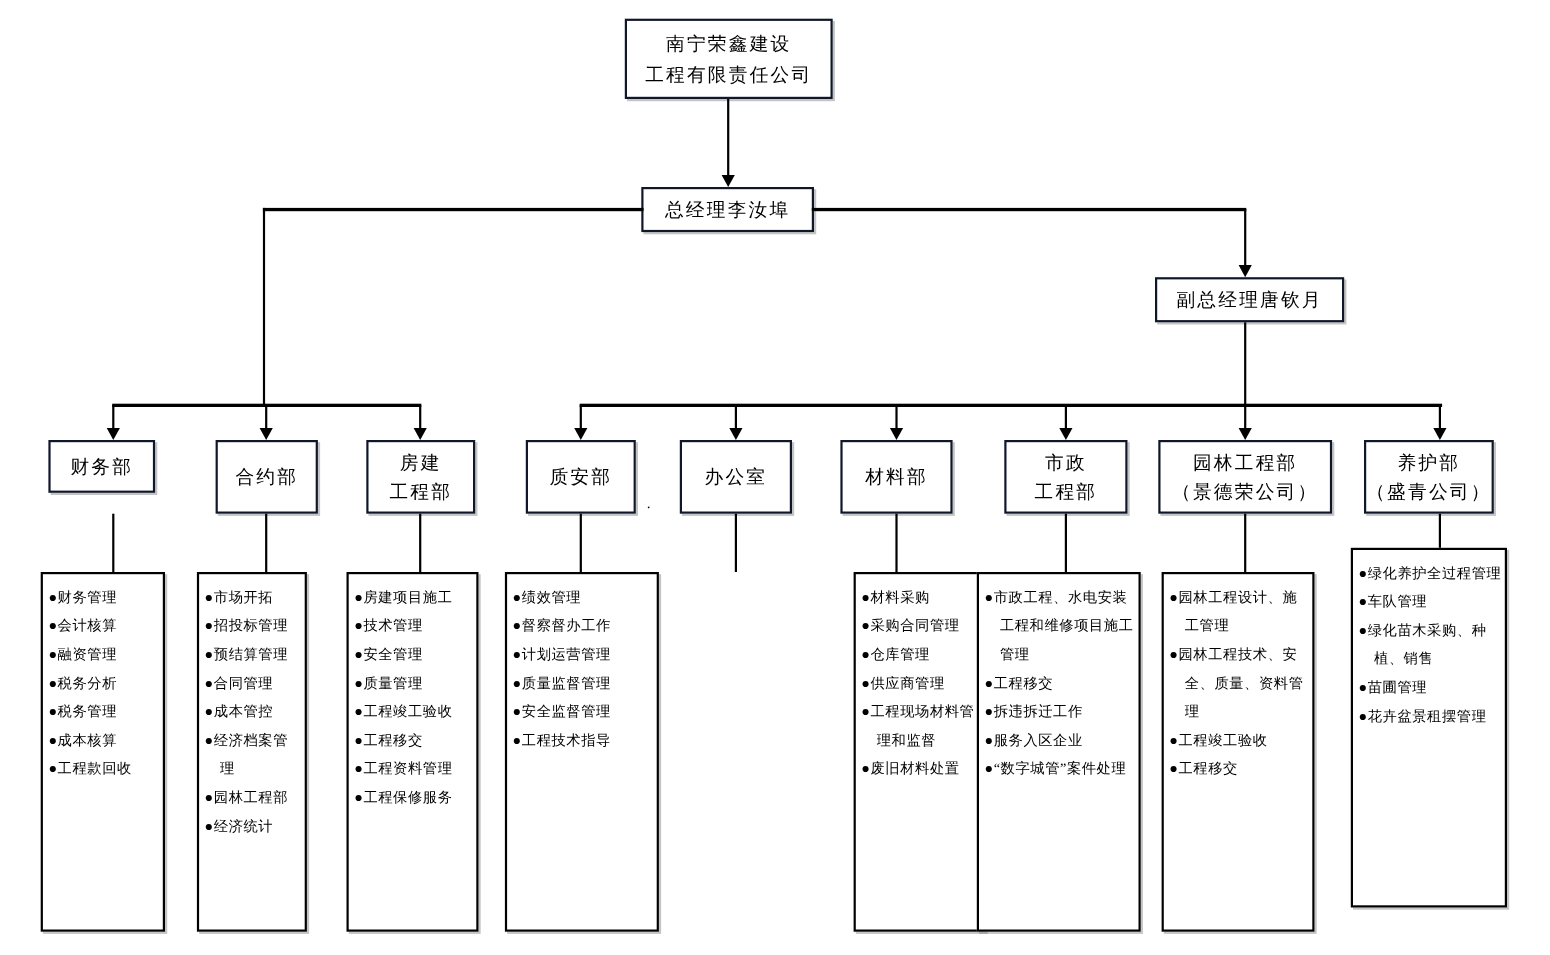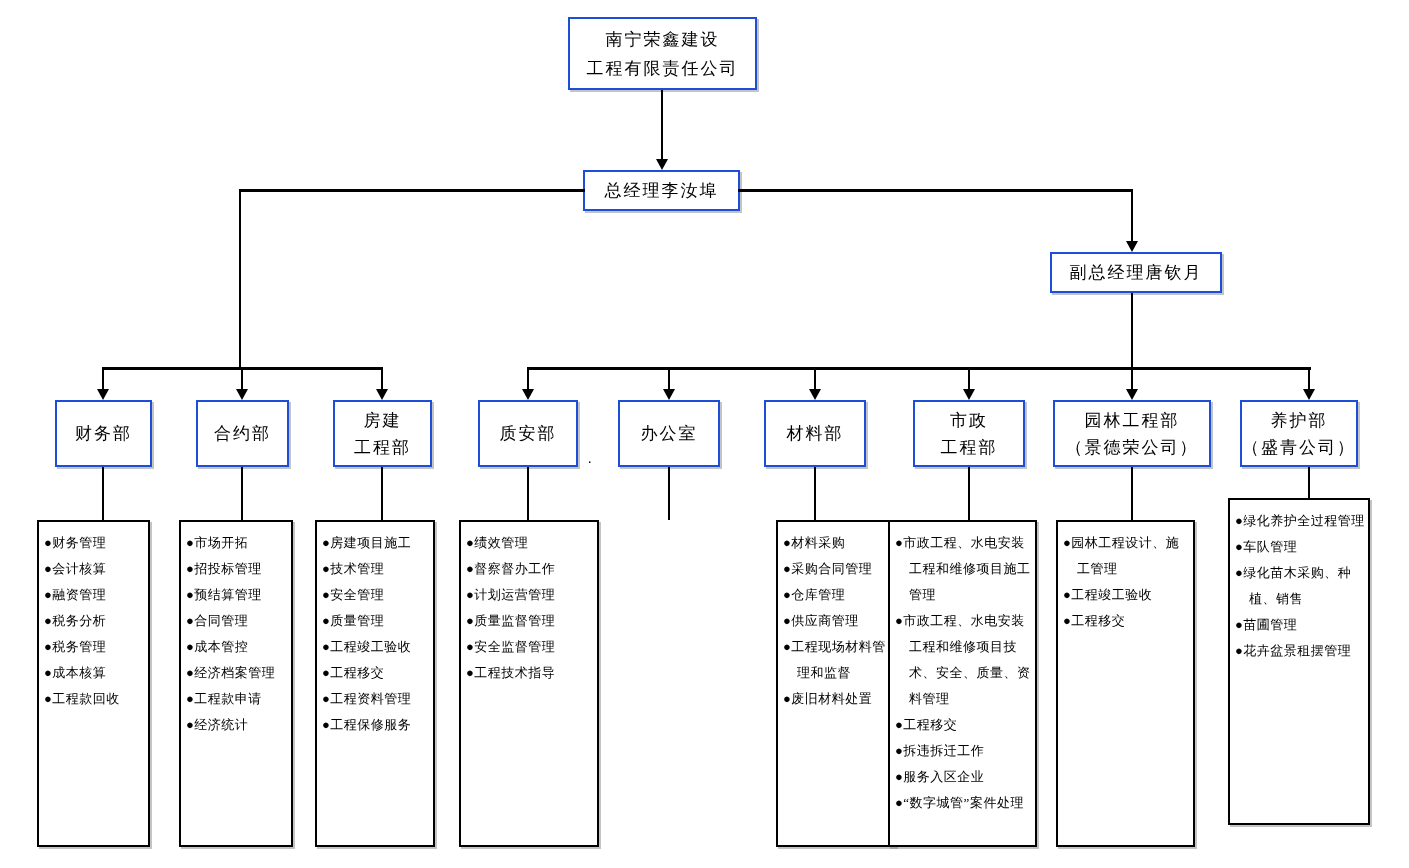--- a/index.html
+++ b/index.html
@@ -1,21 +1,21 @@
 <!DOCTYPE html>
 <html><head>
 <meta charset="utf-8">
 <style>
   html,body{margin:0;padding:0;background:#ffffff;}
   .canvas{
     position:relative;width:1409px;height:868px;background:#ffffff;overflow:hidden;
     font-family:"Liberation Serif","DejaVu Serif",serif;color:#000;
   }
   .box{
-    position:absolute;box-sizing:border-box;border:2px solid #1d4ed8;background:#fff;
+    position:absolute;box-sizing:border-box;border:2px solid #0f172a;background:#fff;
     display:flex;align-items:center;justify-content:center;text-align:center;
     white-space:pre-line;font-size:17px;letter-spacing:2px;line-height:27px;
     box-shadow:2px 2px 0 rgba(125,125,125,0.45);
   }
   .root{line-height:29px;}
   .detail-box{
     position:absolute;box-sizing:border-box;border:2px solid #000;background:#fff;
     padding:8px 2px 0 5px;box-shadow:2px 2px 0 rgba(125,125,125,0.45);
   }
   .detail-item{
@@ -66,21 +66,21 @@
   <div class="ah" style="left:97px;top:389px"></div>
   <div class="ah" style="left:236px;top:389px"></div>
   <div class="ah" style="left:376px;top:389px"></div>
   <div class="ah" style="left:522px;top:389px"></div>
   <div class="ah" style="left:663px;top:389px"></div>
   <div class="ah" style="left:809px;top:389px"></div>
   <div class="ah" style="left:963px;top:389px"></div>
   <div class="ah" style="left:1126px;top:389px"></div>
   <div class="ah" style="left:1303px;top:389px"></div>
 
-  <div class="box" style="left:55px;top:400px;width:97px;height:67px">财务部</div>
+  <div class="box" style="left:44px;top:400px;width:97px;height:48px">财务部</div>
   <div class="box" style="left:196px;top:400px;width:93px;height:67px">合约部</div>
   <div class="box" style="left:333px;top:400px;width:99px;height:67px">房建
 工程部</div>
   <div class="box" style="left:478px;top:400px;width:100px;height:67px">质安部</div>
   <div class="box" style="left:618px;top:400px;width:102px;height:67px">办公室</div>
   <div class="box" style="left:764px;top:400px;width:102px;height:67px">材料部</div>
   <div class="box" style="left:913px;top:400px;width:112px;height:67px">市政
 工程部</div>
   <div class="box" style="left:1053px;top:400px;width:158px;height:67px">园林工程部
 （景德荣公司）</div>
@@ -101,28 +101,28 @@
 
   <div class="detail-box" style="left:37px;top:520px;width:113px;height:327px">
       <div class="detail-item">●财务管理</div>
       <div class="detail-item">●会计核算</div>
       <div class="detail-item">●融资管理</div>
       <div class="detail-item">●税务分析</div>
       <div class="detail-item">●税务管理</div>
       <div class="detail-item">●成本核算</div>
       <div class="detail-item">●工程款回收</div>
     </div>
-  <div class="detail-box" style="left:179px;top:520px;width:114px;height:327px">
+  <div class="detail-box" style="left:179px;top:520px;width:100px;height:327px">
       <div class="detail-item">●市场开拓</div>
       <div class="detail-item">●招投标管理</div>
       <div class="detail-item">●预结算管理</div>
       <div class="detail-item">●合同管理</div>
       <div class="detail-item">●成本管控</div>
       <div class="detail-item">●经济档案管理</div>
-      <div class="detail-item">●工程款申请</div>
+      <div class="detail-item">●园林工程部</div>
       <div class="detail-item">●经济统计</div>
     </div>
   <div class="detail-box" style="left:315px;top:520px;width:120px;height:327px">
       <div class="detail-item">●房建项目施工</div>
       <div class="detail-item">●技术管理</div>
       <div class="detail-item">●安全管理</div>
       <div class="detail-item">●质量管理</div>
       <div class="detail-item">●工程竣工验收</div>
       <div class="detail-item">●工程移交</div>
       <div class="detail-item">●工程资料管理</div>
@@ -139,28 +139,28 @@
   <div class="detail-box" style="left:776px;top:520px;width:120px;height:327px">
       <div class="detail-item">●材料采购</div>
       <div class="detail-item">●采购合同管理</div>
       <div class="detail-item">●仓库管理</div>
       <div class="detail-item">●供应商管理</div>
       <div class="detail-item">●工程现场材料管理和监督</div>
       <div class="detail-item">●废旧材料处置</div>
     </div>
   <div class="detail-box" style="left:888px;top:520px;width:149px;height:327px">
       <div class="detail-item">●市政工程、水电安装工程和维修项目施工管理</div>
-      <div class="detail-item">●市政工程、水电安装工程和维修项目技术、安全、质量、资料管理</div>
       <div class="detail-item">●工程移交</div>
       <div class="detail-item">●拆违拆迁工作</div>
       <div class="detail-item">●服务入区企业</div>
       <div class="detail-item">●“数字城管”案件处理</div>
     </div>
   <div class="detail-box" style="left:1056px;top:520px;width:139px;height:327px">
       <div class="detail-item">●园林工程设计、施工管理</div>
+      <div class="detail-item">●园林工程技术、安全、质量、资料管理</div>
       <div class="detail-item">●工程竣工验收</div>
       <div class="detail-item">●工程移交</div>
     </div>
   <div class="detail-box" style="left:1228px;top:498px;width:142px;height:327px">
       <div class="detail-item">●绿化养护全过程管理</div>
       <div class="detail-item">●车队管理</div>
       <div class="detail-item">●绿化苗木采购、种植、销售</div>
       <div class="detail-item">●苗圃管理</div>
       <div class="detail-item">●花卉盆景租摆管理</div>
     </div>

